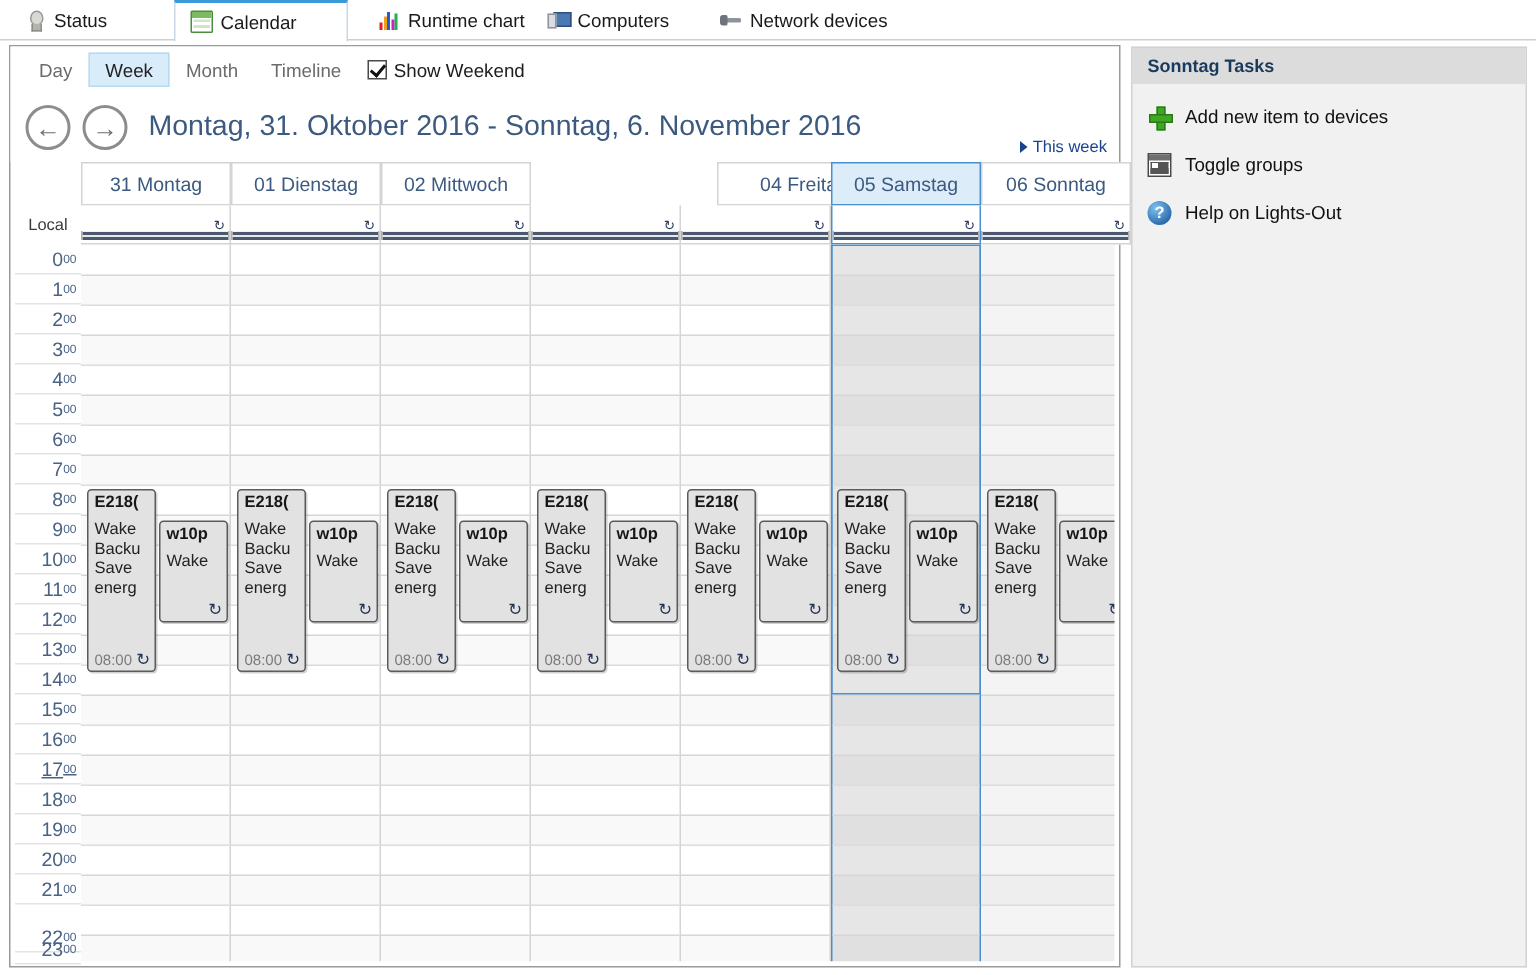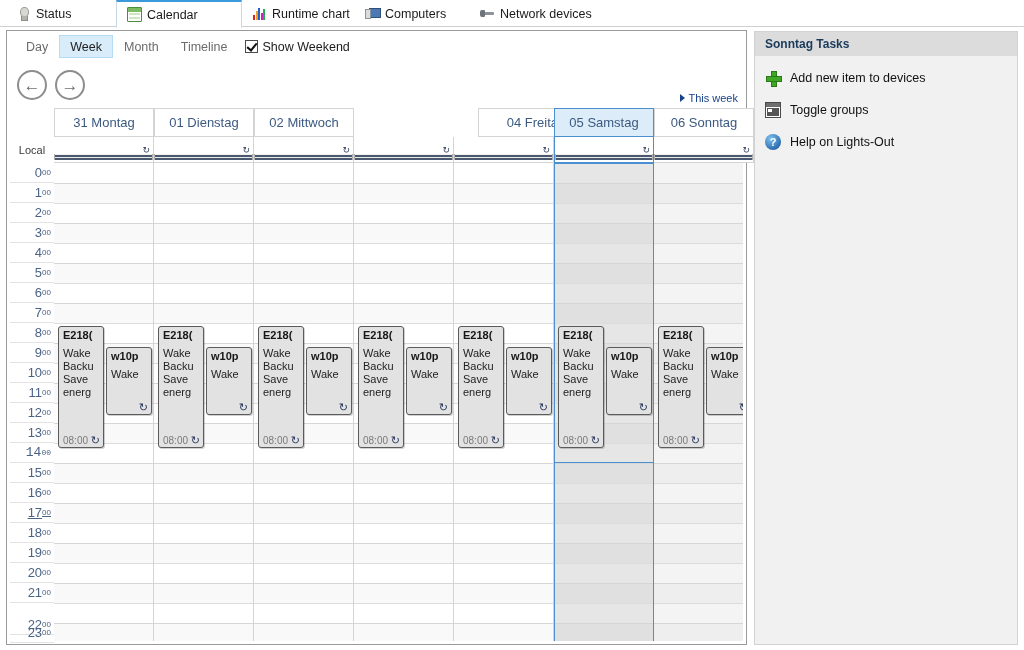--- a/index.html
+++ b/index.html
@@ -271,21 +271,21 @@
   }
 </style>
 </head>
 <body>
 
 <div id="tabstrip">
     <div class="tab" style="left: 6px; width: 110px;">
       <span class="tab-ico ico-bulb"></span>
       <span>Status</span>
     </div>
-    <div class="tab active" style="left: 116px; width: 126px;">
+    <div class="tab active" style="left: 116px; width: 116px;">
       <span class="tab-ico ico-cal"></span>
       <span>Calendar</span>
     </div>
     <div class="tab" style="left: 242px; width: 113px;">
       <span class="tab-ico ico-chart">
         <span style="left: 1px; height: 5px; background: rgb(224, 32, 32);"></span>
         <span style="left: 3.6px; height: 9px; background: rgb(240, 160, 32);"></span>
         <span style="left: 6.2px; height: 12px; background: rgb(32, 96, 208);"></span>
         <span style="left: 8.8px; height: 7px; background: rgb(208, 32, 192);"></span>
         <span style="left: 11.4px; height: 11px; background: rgb(32, 176, 80);"></span>
@@ -321,20 +321,21 @@
       </div>
     <div id="weekendwrap">
       <div class="chkbox"></div>
       <span id="weekendlabel">Show Weekend</span>
     </div>
   </div>
 
   <div id="navhdr">
     <div class="navbtn">←</div>
     <div class="navbtn" style="margin-left:8px;">→</div>
+    <div id="daterange">Montag, 31. Oktober 2016 - Sonntag, 6. November 2016</div>
     <div id="thisweek">
       <span class="tri"></span>
       <span>This week</span>
     </div>
   </div>
 
   <div id="gridwrap">
     <div id="dayhdr">
         <div class="daycell" style="left: 0px; width: 100px;">
           <span>31 Montag</span>
@@ -443,21 +444,21 @@
           <sup>00</sup>
         </div>
         <div class="trow" style="top: 240px;">
           <span>12</span>
           <sup>00</sup>
         </div>
         <div class="trow" style="top: 260px;">
           <span>13</span>
           <sup>00</sup>
         </div>
-        <div class="trow" style="top: 280px; font-family: Liberation Mono, monospace;">
+        <div class="trow" style="top: 280px;">
           <span>14</span>
           <sup>00</sup>
         </div>
         <div class="trow" style="top: 300px;">
           <span>15</span>
           <sup>00</sup>
         </div>
         <div class="trow" style="top: 320px;">
           <span>16</span>
           <sup>00</sup>

